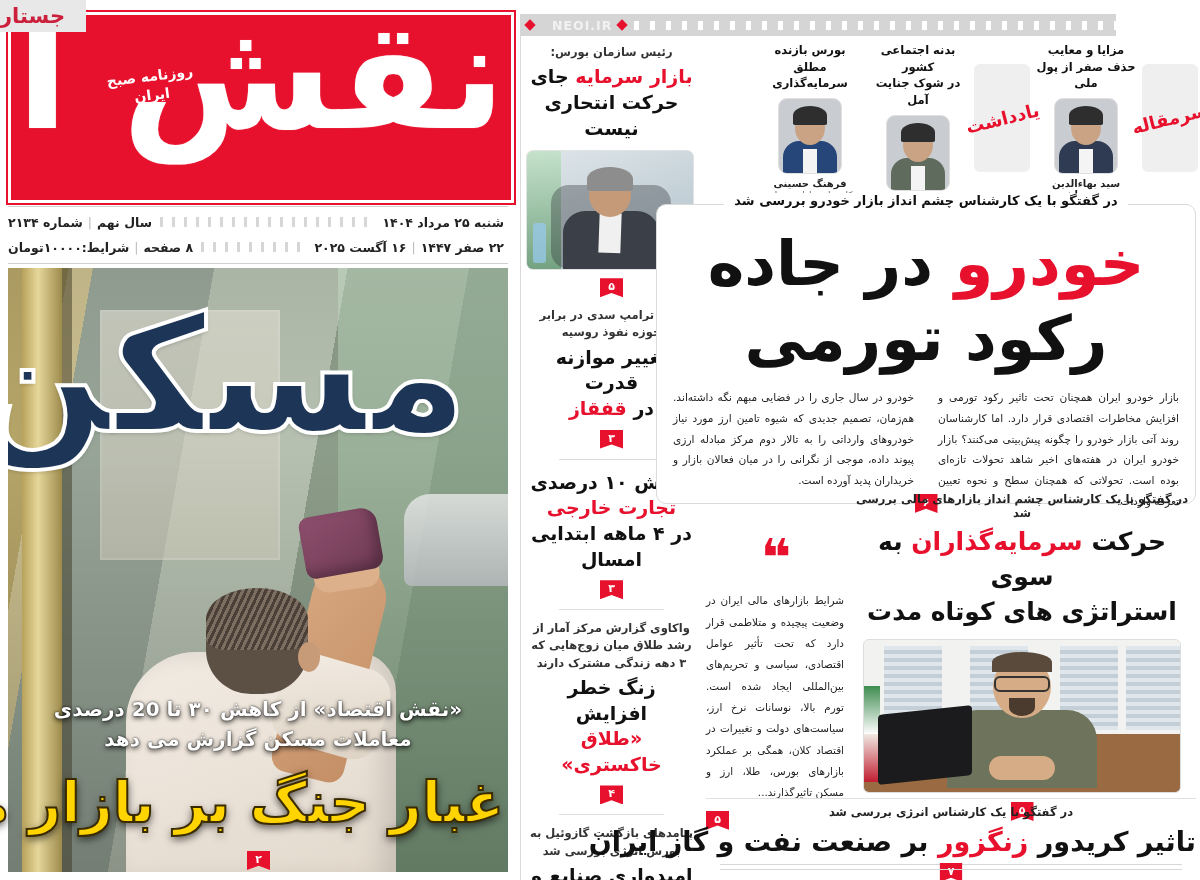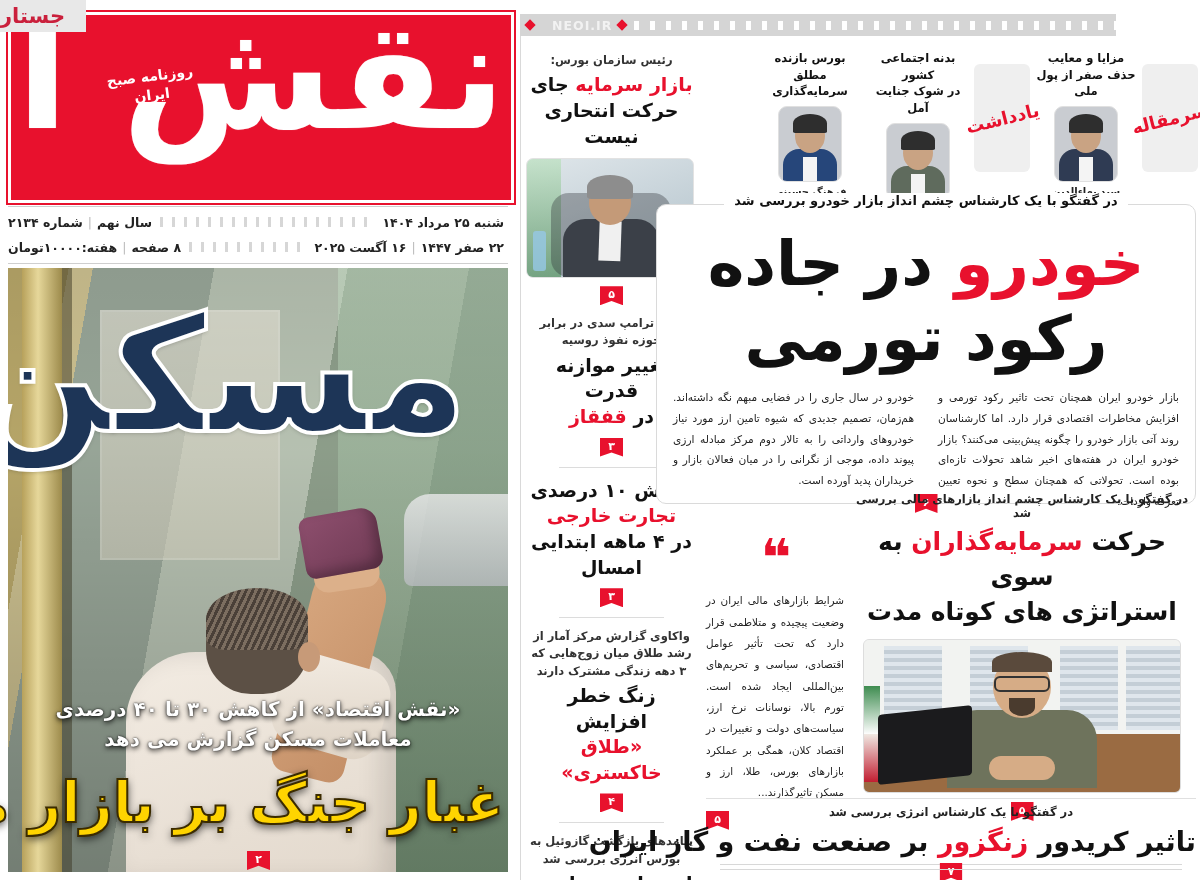--- a/index.html
+++ b/index.html
@@ -200,21 +200,21 @@
     display:inline-block;min-width:17px;height:19px;line-height:18px;
     background:#e8112d;color:#fff;font-size:11px;font-weight:700;
     text-align:center;padding:0 3px;
     clip-path:polygon(0 0,100% 0,100% 100%,50% 78%,0 100%);
   }
 
   
   .center-col{
     position:absolute;left:520px;top:36px;width:182px;height:844px;
     border-left:1px solid #d9d9d9;
-    padding:16px 8px;box-sizing:border-box;
+    padding:8px 8px;box-sizing:border-box;
     text-align:center;direction:rtl;
   }
   .c-kicker{font-size:11.5px;color:#333;line-height:1.5;font-weight:700;margin-bottom:3px;}
   .c-title{font-size:19px;font-weight:700;line-height:1.35;color:#111;}
   .c-title .red{color:#e8112d;}
   .c-photo{
     width:166px;height:118px;margin:9px auto 2px;border-radius:7px;overflow:hidden;
     background:linear-gradient(160deg,#dfe6ea,#aebfc8);
     position:relative;border:1px solid #e2e2e2;
   }
@@ -262,21 +262,21 @@
   .op-label span{
     color:#e8112d;font-size:18px;font-weight:700;
     transform:rotate(-14deg);white-space:nowrap;
     font-family:"DejaVu Sans",sans-serif;
   }
   .op-label::before{
     content:"";position:absolute;inset:22px 2px;
     background:#efefef;border-radius:6px;z-index:-1;
   }
   .colcard{width:108px;text-align:center;padding:0 4px;box-sizing:border-box;}
-  .colcard .ctitle{font-size:11.5px;font-weight:700;line-height:1.45;color:#111;min-height:34px;margin-top:8px;}
+  .colcard .ctitle{font-size:11.5px;font-weight:700;line-height:1.45;color:#111;min-height:34px;}
   .colcard .cavatar{
     width:62px;height:74px;margin:6px auto 4px;border-radius:9px;overflow:hidden;
     position:relative;background:#c9ccd1;border:1px solid #e0e0e0;
   }
   .av-head{position:absolute;left:50%;transform:translateX(-50%);top:12px;width:30px;height:34px;background:#c9a383;border-radius:50%;}
   .av-hair{position:absolute;left:50%;transform:translateX(-50%);top:7px;width:34px;height:19px;background:#2e2e2e;border-radius:50% 50% 8% 8%;}
   .av-body{position:absolute;left:50%;transform:translateX(-50%);bottom:0;width:54px;height:32px;background:#2f3b53;border-radius:16px 16px 0 0;}
   .av-shirt{position:absolute;left:50%;transform:translateX(-50%);bottom:0;width:14px;height:24px;background:#f4f4f4;}
   .colcard .cname{font-size:10px;font-weight:700;color:#222;margin-top:2px;}
   .colcard .crole{font-size:9px;color:#666;margin-top:1px;}
@@ -390,21 +390,21 @@
         <span style="margin:0 5px;color:#bbb;">|</span>
         <span class="info-seg">شماره ۲۱۳۴</span>
       </div>
       <div class="inforow r2">
         <span class="info-seg">۲۲ صفر ۱۴۴۷</span>
         <span style="margin:0 5px;color:#bbb;">|</span>
         <span class="info-seg">۱۶ آگست ۲۰۲۵</span>
         <span class="dotfill"></span>
         <span class="info-seg">۸ صفحه</span>
         <span style="margin:0 5px;color:#bbb;">|</span>
-        <span class="info-seg">هفته:۱۰۰۰۰تومان</span>
+        <span class="info-seg">شرایط:۱۰۰۰۰تومان</span>
       </div>
     </div>
 
     <div class="hero">
       <div class="hero-bg"></div>
       <div class="hero-building"></div>
       <div class="hero-glass"></div>
       <div class="hero-frame"></div>
       <div class="hero-frame2"></div>
       <div class="car"></div>
@@ -416,21 +416,21 @@
         <div class="worker-sleeve"></div>
         <div class="worker-hand"></div>
         <div class="cloth"></div>
         <div class="worker-head"></div>
         <div class="worker-hair"></div>
         <div class="worker-ear"></div>
       </div>
     </div>
 
     <div class="hero-kicker">
-      <div>«نقش اقتصاد» از کاهش ۳۰ تا ۴۰ درصدی</div>
+      <div>«نقش اقتصاد» از کاهش ۳۰ تا 20 درصدی</div>
       <div>معاملات مسکن گزارش می دهد</div>
     </div>
     <div class="hero-head">غبار جنگ بر بازار مسکن</div>
     <div class="pagenum-hero">
       <span class="pnum">۲</span>
     </div>
   </div>
 
   <div class="center-col">
 

